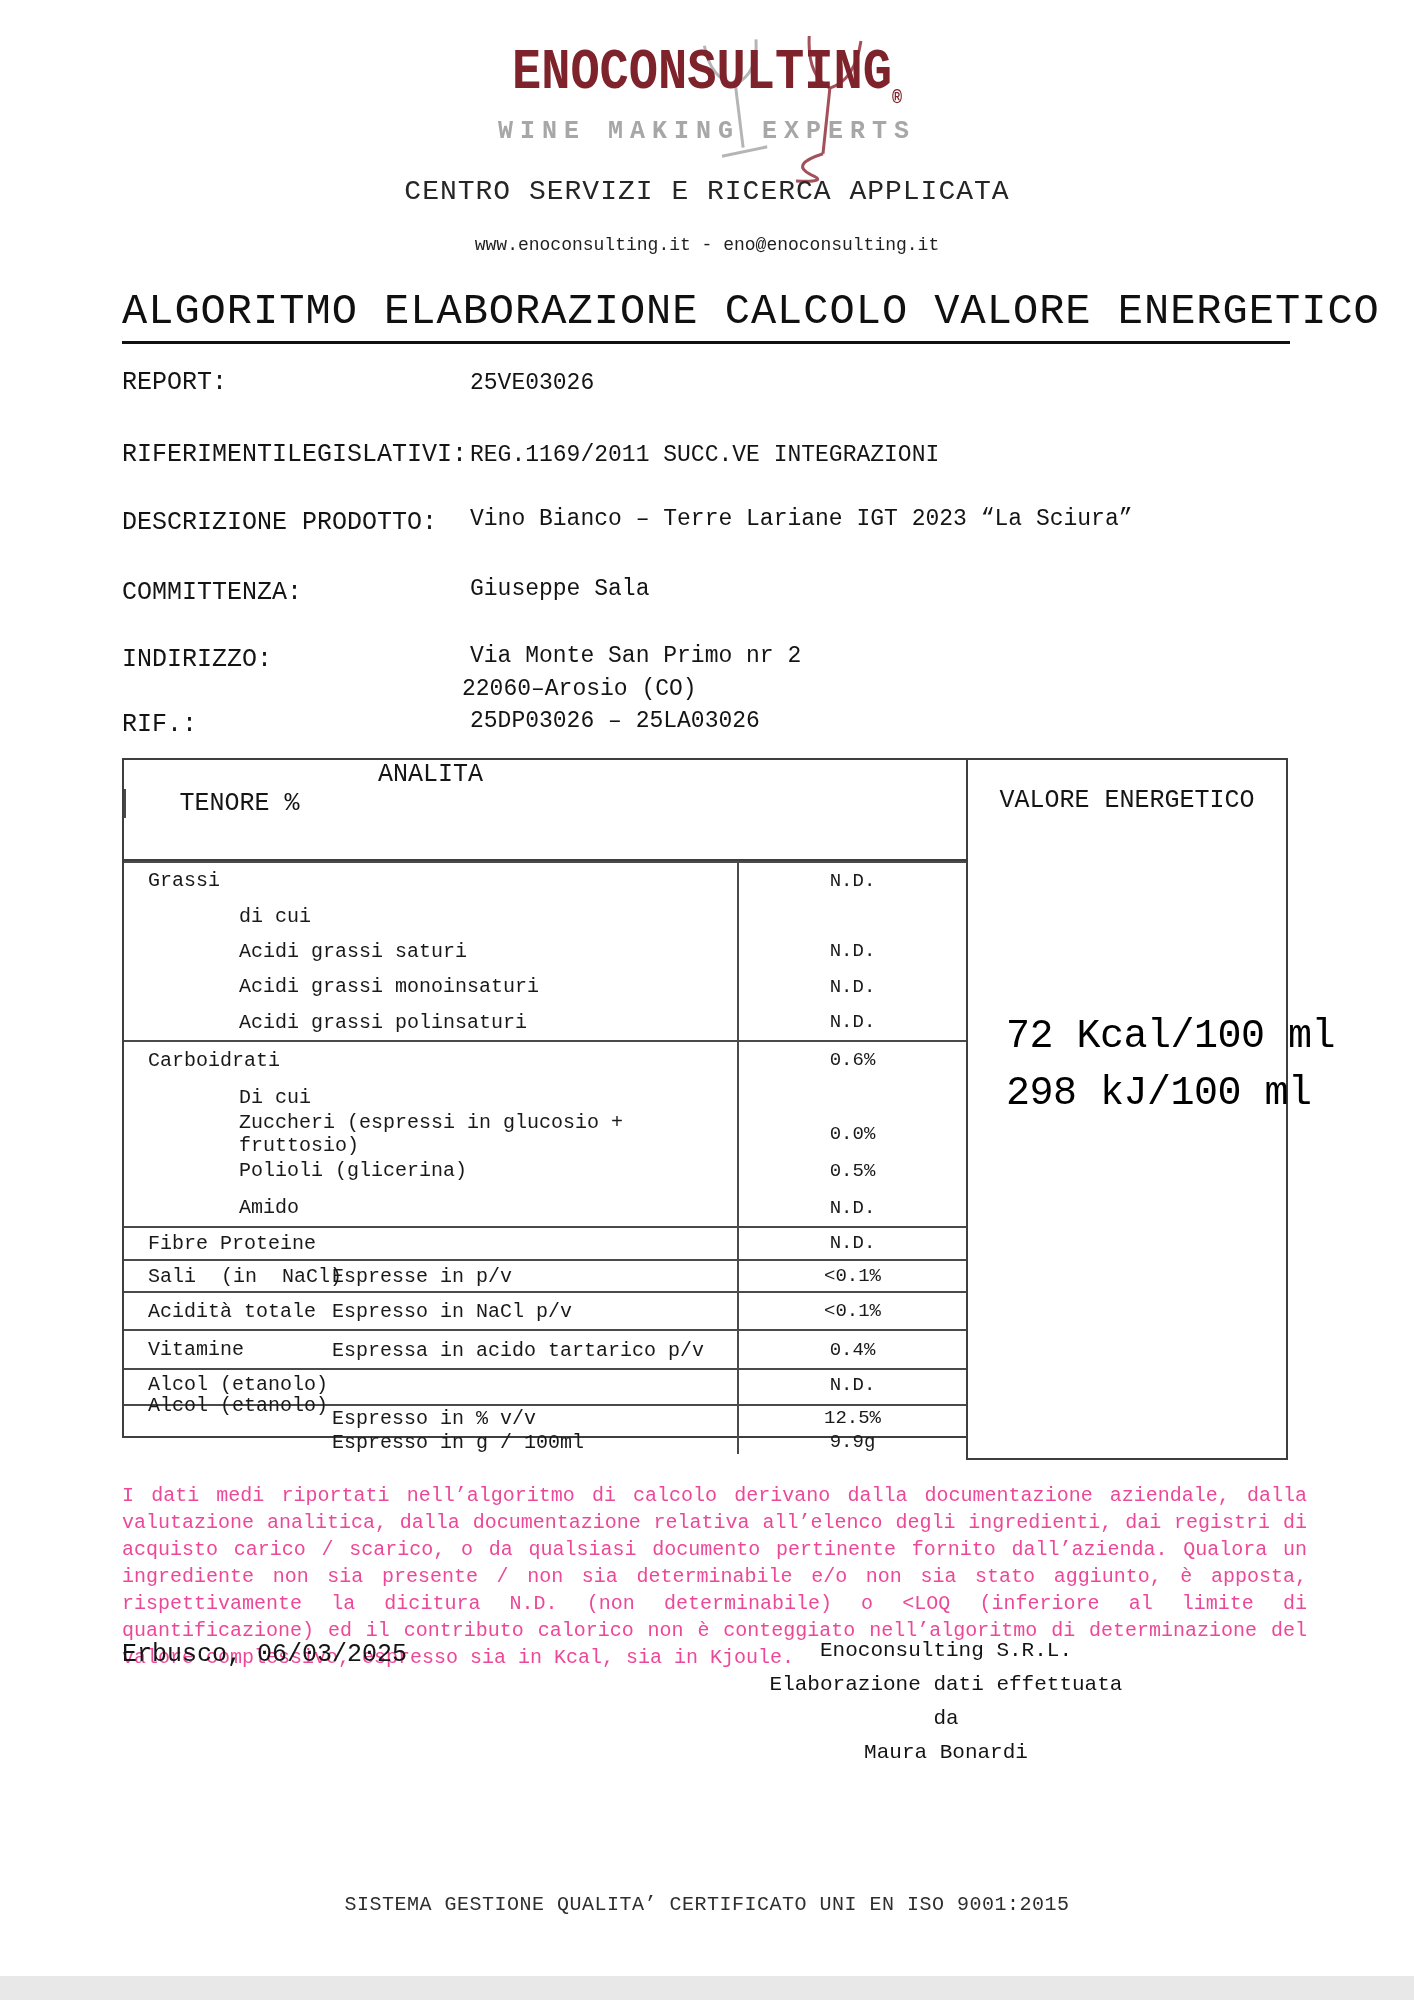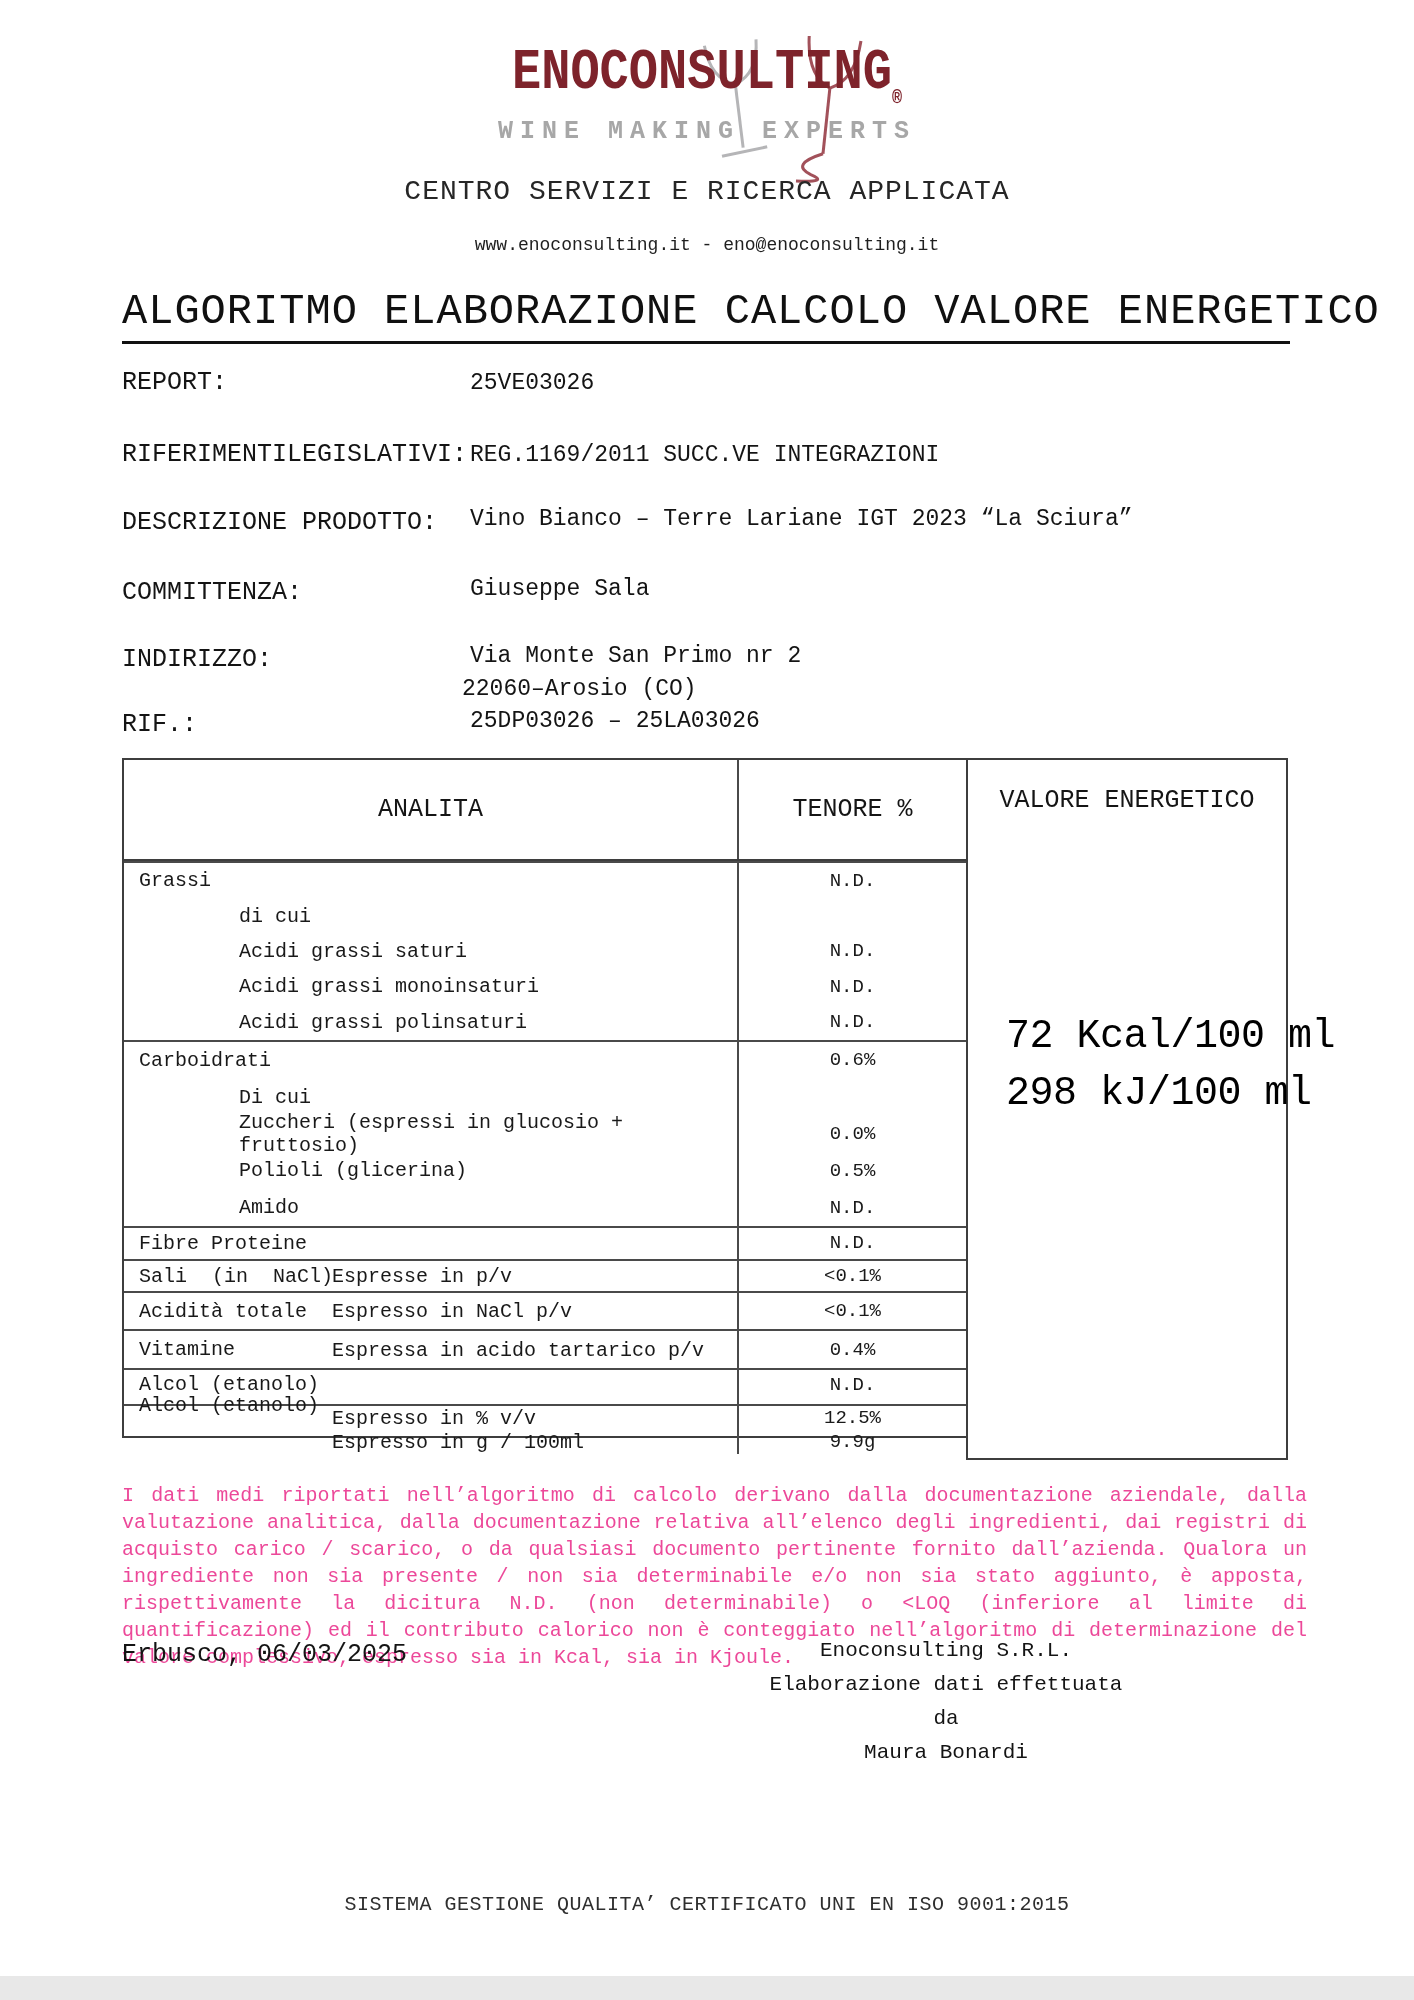--- a/index.html
+++ b/index.html
@@ -24,29 +24,29 @@
   .title-underline{top:341px;left:122px;width:1168px;height:3px;background:#111;}
 
   
   .f-label{left:122px;font-size:25px;color:#141414;}
   .f-value{left:470px;font-size:23px;color:#141414;}
 
   
   .table-wrap{left:122px;top:758px;width:1166px;height:702px;}
   .left-part{position:absolute;left:0;top:0;width:844px;height:680px;
              border:2px solid #3e3e3e;border-right:none;box-sizing:border-box;background:#fff;}
-  .thead{display:flex;height:99px;border-bottom:2px solid #3e3e3e;}
+  .thead{display:flex;height:99px;border-bottom:2px solid #3e3e3e;flex-direction:column;}
   .th{display:flex;align-items:center;justify-content:center;font-size:25px;color:#151515;}
   .th-analita{width:613px;}
   .th-tenore{width:227px;border-left:2px solid #4a4a4a;}
   .tgroup{border-top:2px solid #4a4a4a;}
   .tgroup:first-of-type{border-top:none;}
   .tline{display:flex;align-items:center;overflow:visible;}
   .g5 .tline{height:20%;}
-  .tlabel{width:613px;position:relative;padding-left:15px;box-sizing:border-box;
+  .tlabel{width:613px;position:relative;padding-left:24px;box-sizing:border-box;
           font-size:20px;color:#191919;}
   .tlabel.indent{padding-left:115px;}
   .tval{width:227px;align-self:stretch;border-left:2px solid #4a4a4a;display:flex;
         align-items:center;justify-content:center;font-size:19px;color:#191919;}
   .subterm{position:absolute;left:208px;top:50%;transform:translateY(-50%);white-space:nowrap;}
   .wide-words{word-spacing:13px;}
   .two-line .tlabel div{line-height:21px;}
   .alcol2{margin-bottom:-10px;}
   .topline{align-items:flex-start;}
   .topline .tlabel,.topline .tval{padding-top:4px;}

